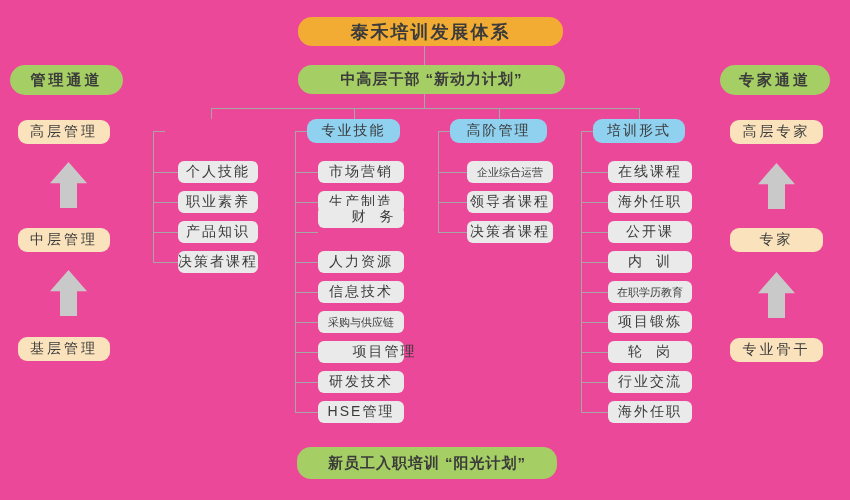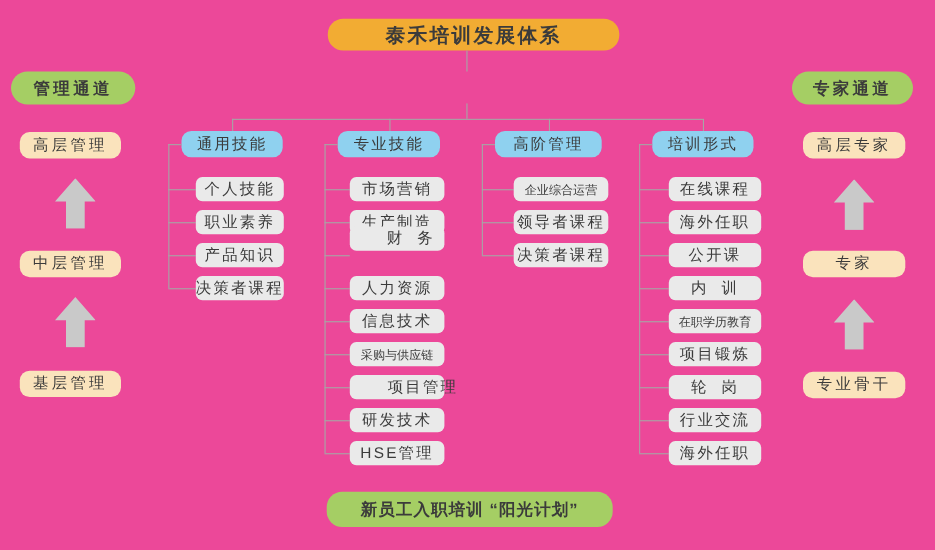--- a/index.html
+++ b/index.html
@@ -17,20 +17,21 @@
   .item.small{font-size:11px;letter-spacing:0;}
   .arrow{position:absolute;width:37px;height:46px;background:var(--arrow,#c9c9c9);
          clip-path:polygon(50% 0,100% 46%,73% 46%,73% 100%,27% 100%,27% 46%,0 46%);}
 </style>
 </head>
 <body>
 
 <div class="canvas" id="canvas">
 
   <div class="box orange" style="left:298px;top:17px;width:265px;height:29px;">泰禾培训发展体系</div>
+  <div class="box greenbig" style="left:298px;top:65px;width:267px;height:29px;">中高层干部 “新动力计划”</div>
   <div class="box greenbig" style="left:297px;top:447px;width:260px;height:32px;">新员工入职培训 “阳光计划”</div>
 
   <div class="box chan" style="left:10px;top:65px;width:113px;height:30px;">管理通道</div>
   <div class="box peach" style="left:18px;top:120px;width:92px;height:24px;">高层管理</div>
   <div class="arrow" style="left:50px;top:162px;"></div>
   <div class="box peach" style="left:18px;top:228px;width:92px;height:24px;">中层管理</div>
   <div class="arrow" style="left:50px;top:270px;"></div>
   <div class="box peach" style="left:18px;top:337px;width:92px;height:24px;">基层管理</div>
 
   <div class="box chan" style="left:720px;top:65px;width:110px;height:30px;">专家通道</div>
@@ -40,21 +41,20 @@
   <div class="arrow" style="left:758px;top:272px;"></div>
   <div class="box peach" style="left:730px;top:338px;width:93px;height:24px;">专业骨干</div>
 
 <div class="cline" style="left: 424px; top: 46px; width: 1px; height: 19px;"></div>
     <div class="cline" style="left: 424px; top: 94px; width: 1px; height: 14px;"></div>
     <div class="cline" style="left: 211px; top: 108px; width: 428px; height: 1px;"></div>
     <div class="cline" style="left: 211px; top: 108px; width: 1px; height: 11px;"></div>
     <div class="cline" style="left: 354px; top: 108px; width: 1px; height: 11px;"></div>
     <div class="cline" style="left: 499px; top: 108px; width: 1px; height: 11px;"></div>
     <div class="cline" style="left: 639px; top: 108px; width: 1px; height: 11px;"></div>
-    <div class="box blue" style="left: 165px; top: 119px; width: 92px; height: 24px;">通用技能</div>
     <div class="cline" style="left: 153px; top: 131px; width: 12px; height: 1px;"></div>
     <div class="cline" style="left: 153px; top: 131px; width: 1px; height: 131px;"></div>
     <div class="cline" style="left: 153px; top: 172px; width: 25px; height: 1px;"></div>
     <div class="box item" style="left: 178px; top: 161px; width: 80px; height: 22px;">个人技能</div>
     <div class="cline" style="left: 153px; top: 202px; width: 25px; height: 1px;"></div>
     <div class="box item" style="left: 178px; top: 191px; width: 80px; height: 22px;">职业素养</div>
     <div class="cline" style="left: 153px; top: 232px; width: 25px; height: 1px;"></div>
     <div class="box item" style="left: 178px; top: 221px; width: 80px; height: 22px;">产品知识</div>
     <div class="cline" style="left: 153px; top: 262px; width: 25px; height: 1px;"></div>
     <div class="box item" style="left: 178px; top: 251px; width: 80px; height: 22px;">决策者课程</div>

